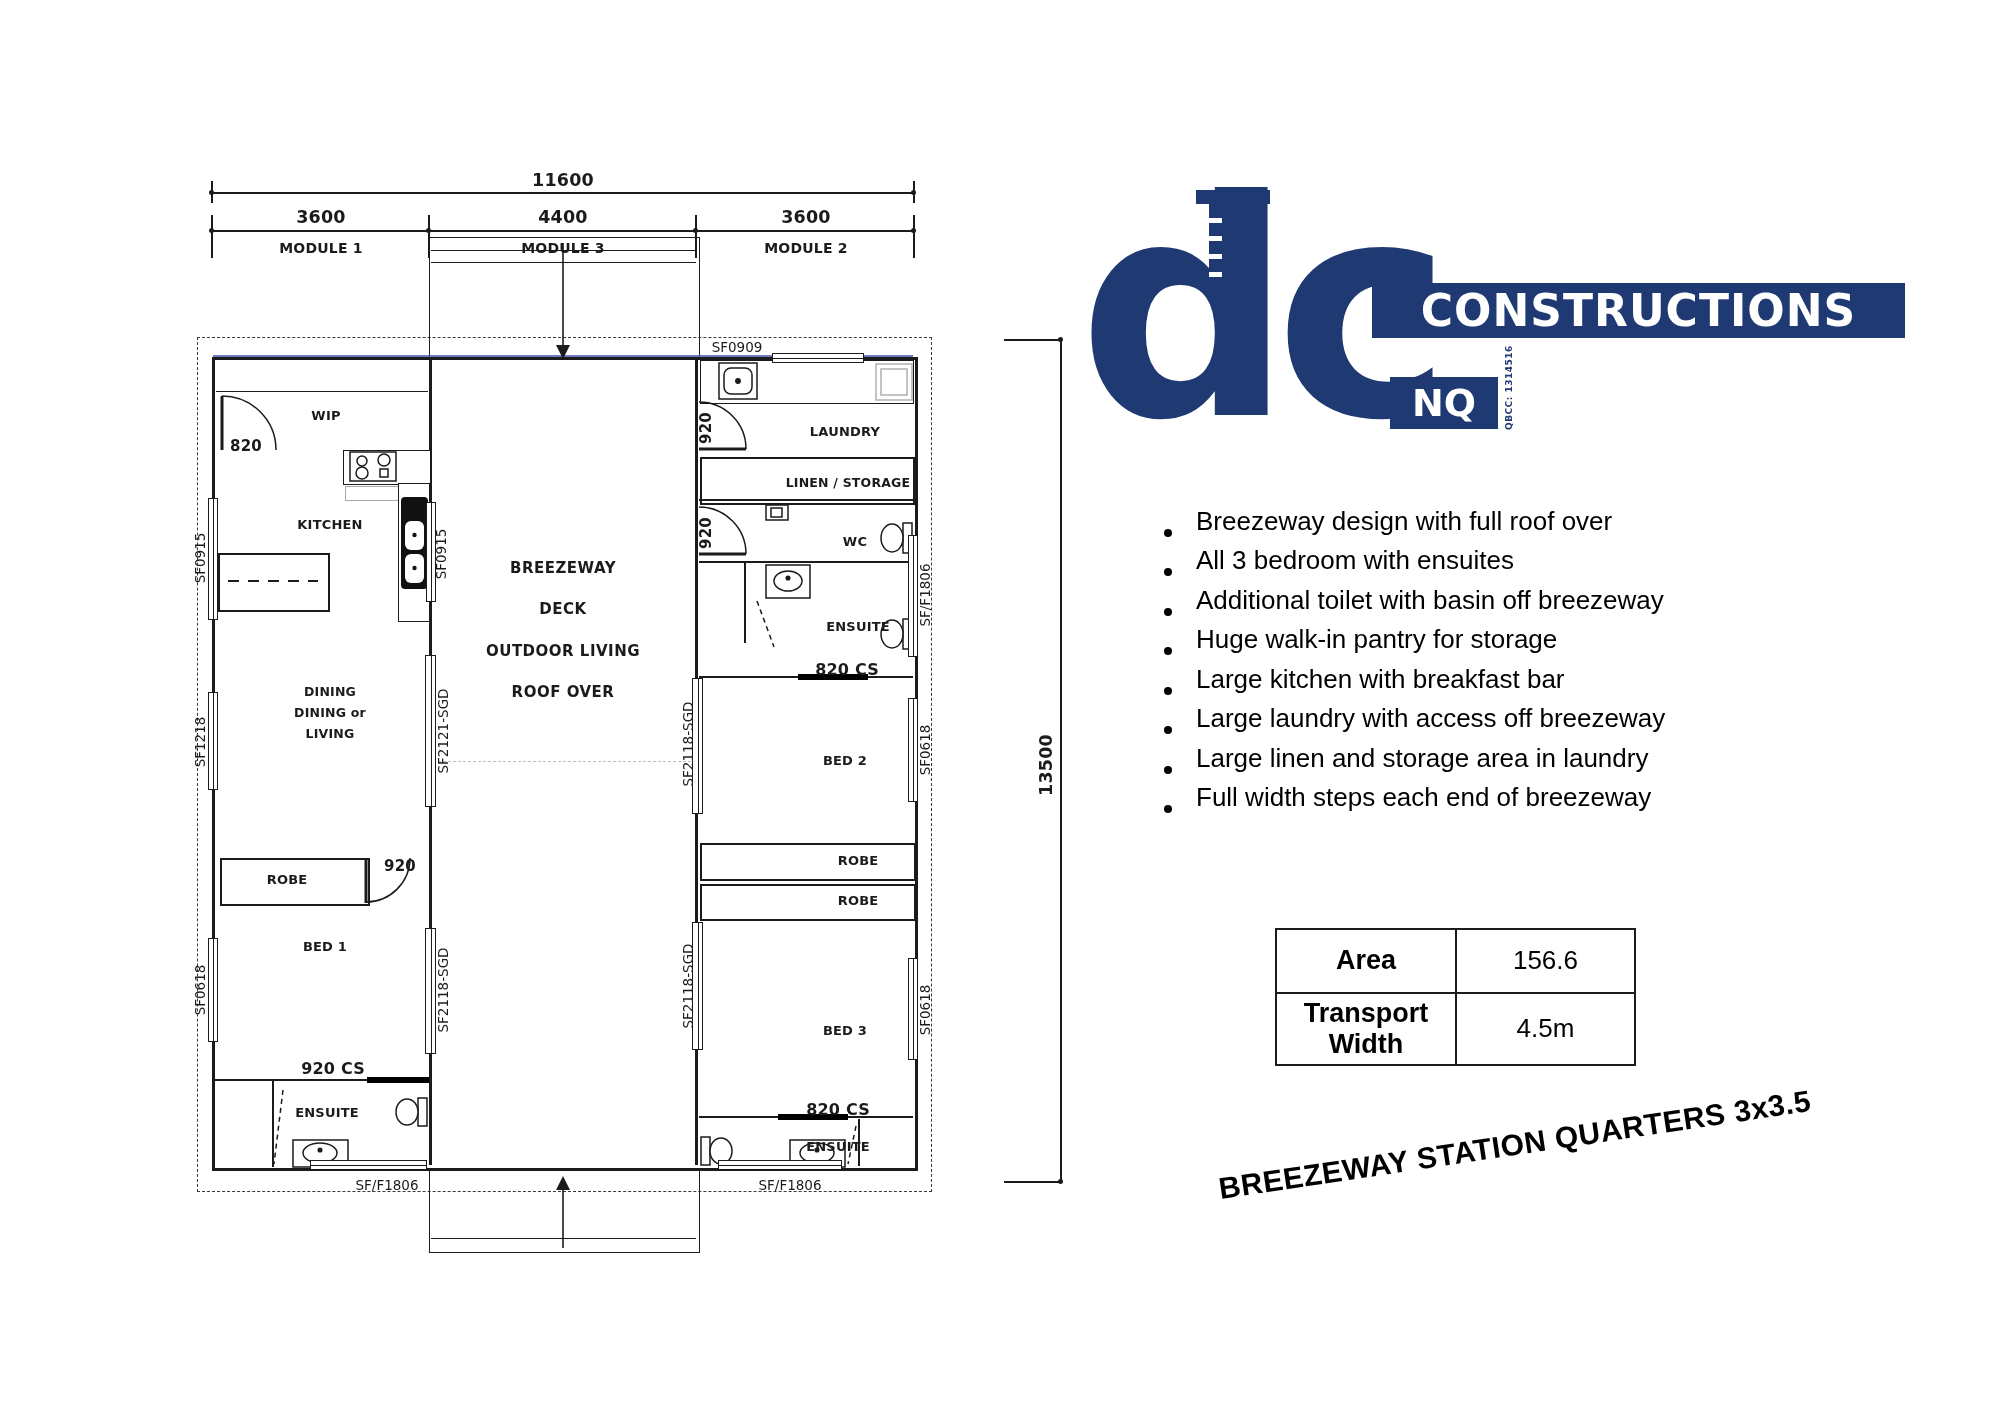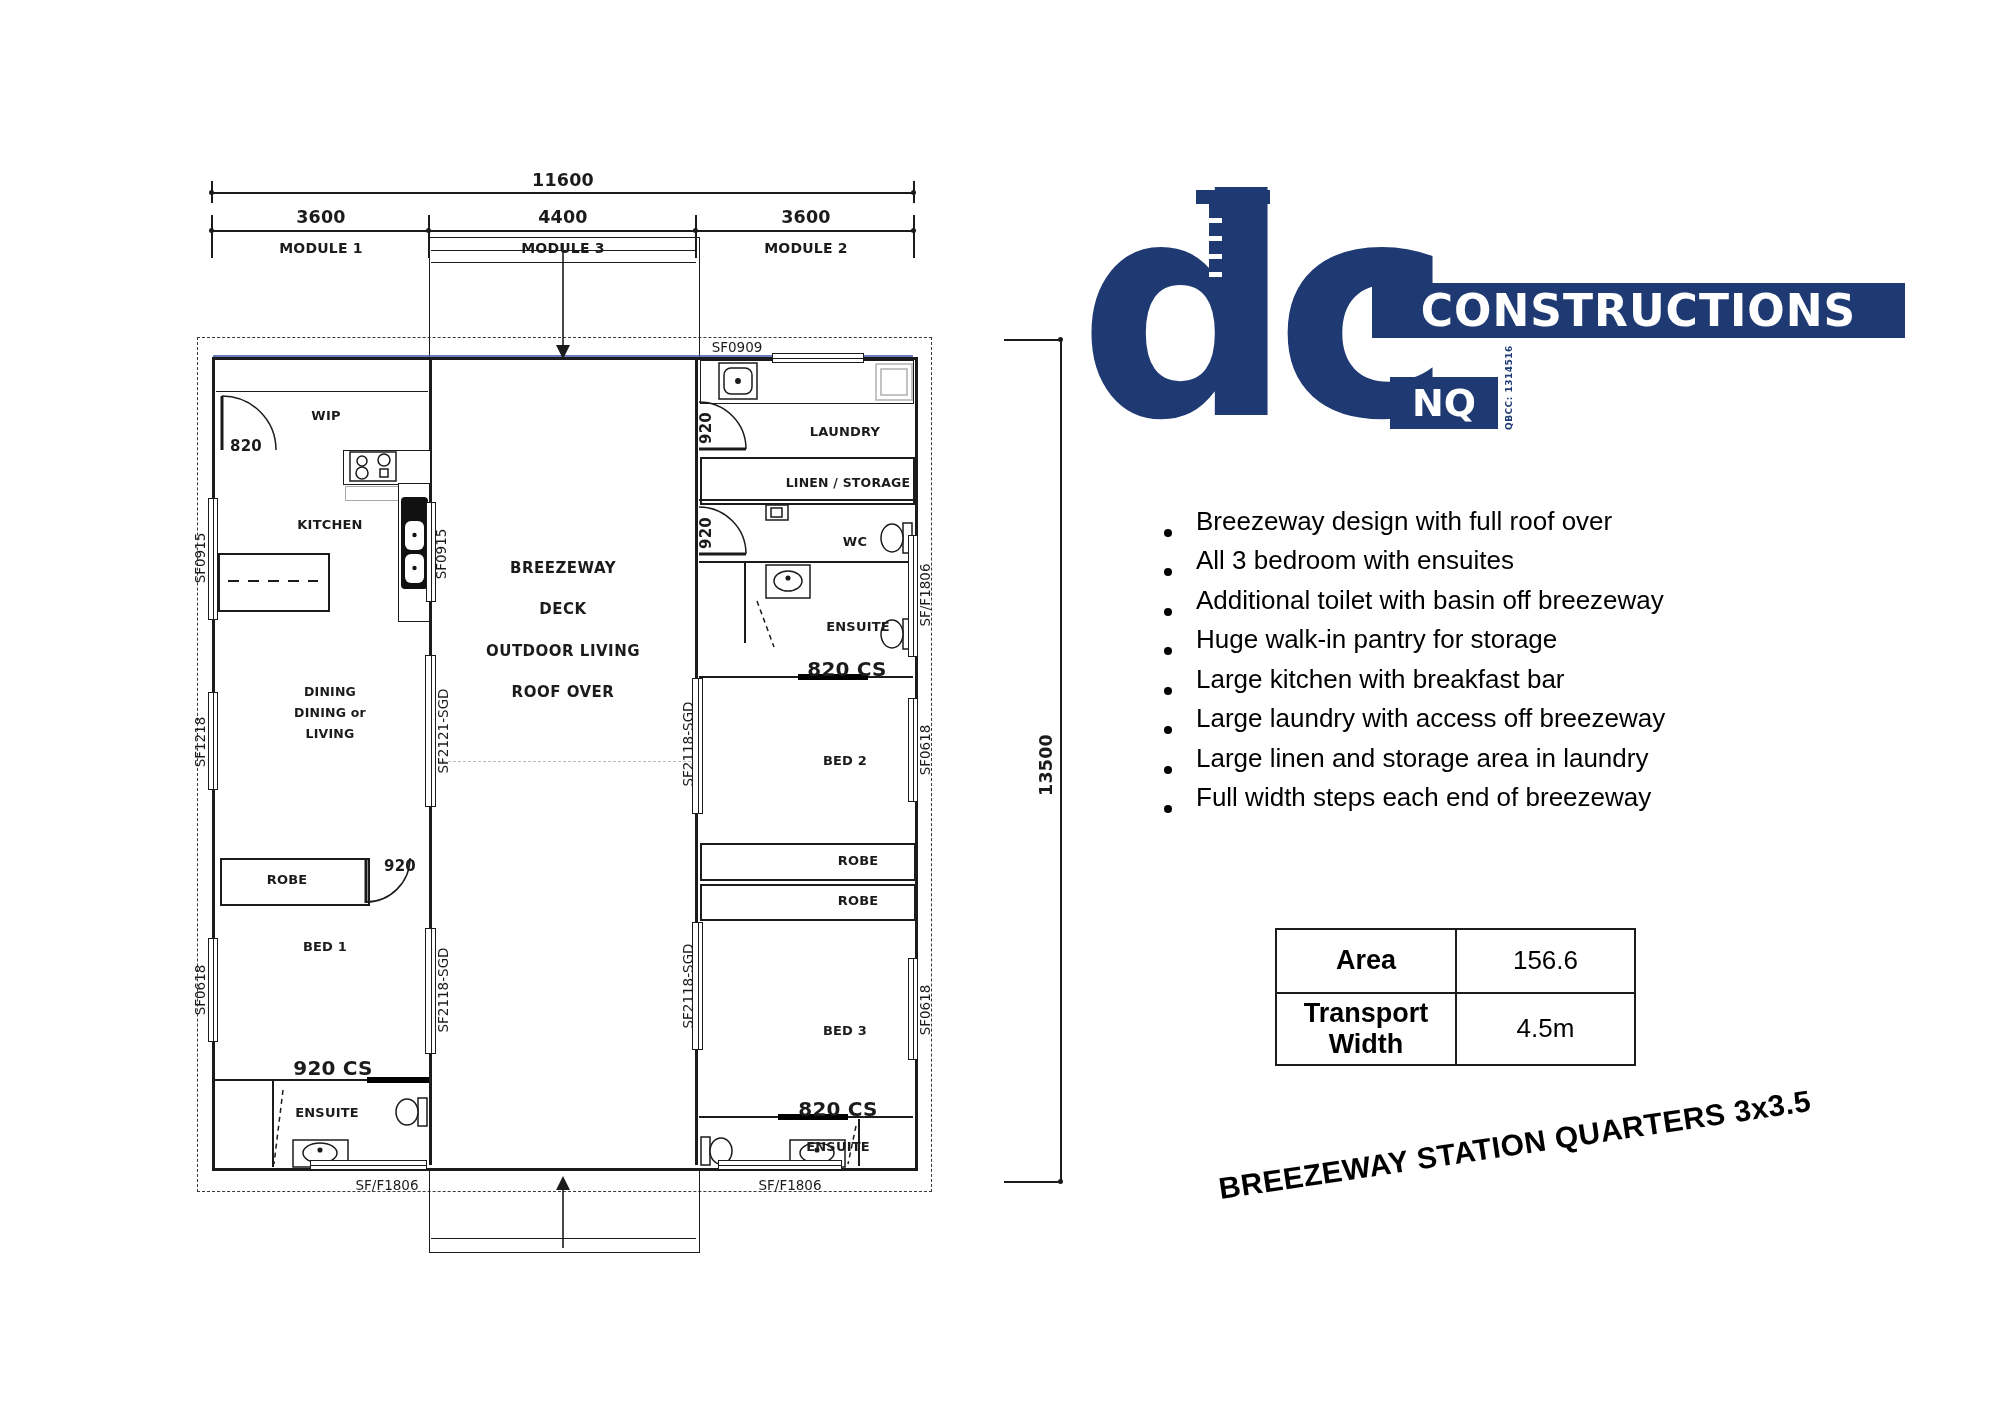--- a/index.html
+++ b/index.html
@@ -3,21 +3,21 @@
 <meta charset="utf-8">
 <style>
   html,body{margin:0;padding:0;background:#fff;}
   .page{position:relative;width:2000px;height:1414px;background:#fff;overflow:hidden;font-family:"DejaVu Sans",sans-serif;}
   .abs{position:absolute;}
   
   .lbl{position:absolute;transform:translate(-50%,-50%);font-family:"DejaVu Sans",sans-serif;font-weight:700;font-size:13px;color:#1b1b1b;white-space:nowrap;z-index:10;letter-spacing:.2px;text-align:center;}
   .rot{transform:translate(-50%,-50%) rotate(-90deg);}
   .code{font-weight:500;font-size:13.5px;letter-spacing:0;}
   .num{font-size:15px;}
-  .numcs{font-size:20px;}
+  .numcs{font-size:16px;}
   .dimnum{font-size:17.5px;}
   .modlbl{font-size:14px;}
   .bz{font-size:15px;letter-spacing:.5px;}
   .d3{font-size:12.5px;}
   
   .w{position:absolute;background:#1b1b1b;z-index:3;}
   .ln{position:absolute;background:#1b1b1b;z-index:2;}
   .box{position:absolute;border:2px solid #1b1b1b;background:#fff;z-index:3;}
   .box1{position:absolute;border:1.5px solid #1b1b1b;background:#fff;z-index:3;}
   .win{position:absolute;background:#fff;border:1.2px solid #1b1b1b;z-index:5;}

